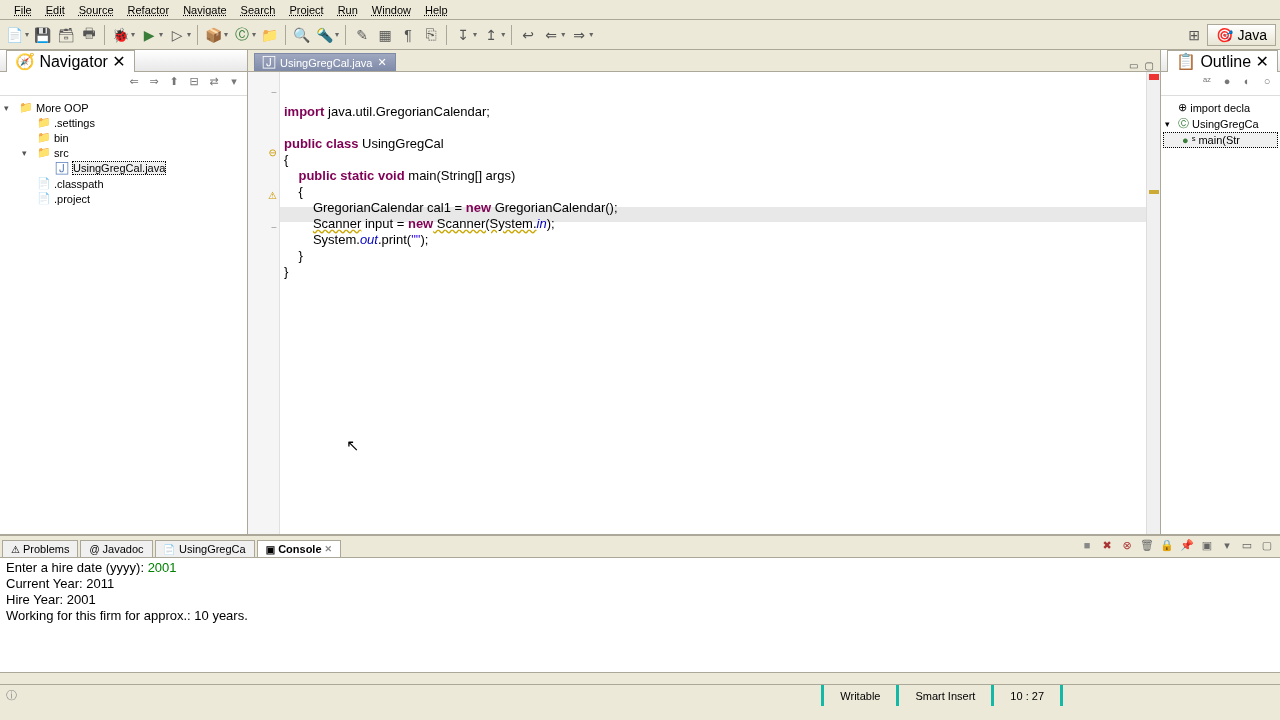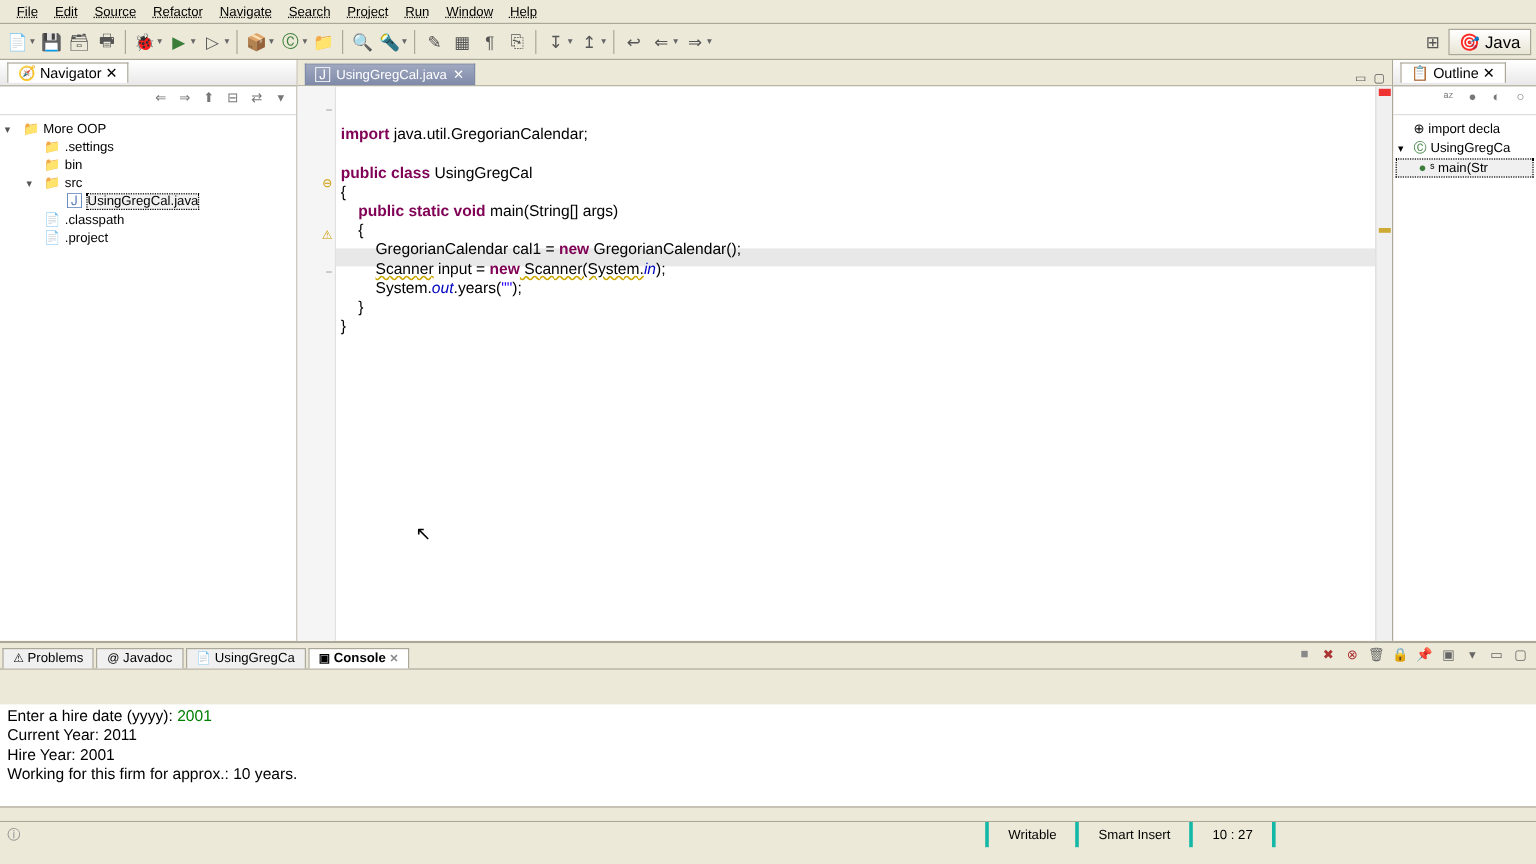--- a/index.html
+++ b/index.html
@@ -12,21 +12,21 @@
 .toolbar .btn { width: 22px; height: 22px; display: inline-flex; align-items: center; justify-content: center; border: 1px solid transparent; cursor: pointer; font-size: 14px; color: #555; }
 .toolbar .sep { width: 2px; height: 20px; border-left: 1px solid #aca899; margin: 0 3px; }
 .toolbar .drop { font-size: 8px; color: #666; margin-left: -2px; margin-right: 2px; }
 .perspective-switch { margin-left: auto; display: flex; gap: 2px; }
 .persp-btn { border: 1px solid #aca899; padding: 2px 8px; background: linear-gradient(#fff,#e8e5d4); font-size: 14px; }
 
 .main { display: flex; height: 484px; }
 
 .navigator { width: 248px; border-right: 1px solid #aca899; display: flex; flex-direction: column; background: #fff; }
 .view-tab-bar { height: 22px; background: linear-gradient(#fff,#e8e8e8); border-bottom: 1px solid #aca899; display: flex; align-items: center; padding-left: 6px; gap: 4px; }
-.view-tab-bar .tab { background: #fff; border: 1px solid #aca899; border-bottom: none; padding: 1px 8px; font-size: 12px; }
+.view-tab-bar .tab { background: #fff; border: 1px solid #aca899; border-bottom: none; padding: 1px 8px; font-size: 16px; }
 .mini-toolbar { height: 24px; display: flex; align-items: center; justify-content: flex-end; gap: 2px; padding-right: 4px; border-bottom: 1px solid #ddd; }
 .mini-toolbar .btn { width: 18px; height: 18px; font-size: 11px; color: #777; cursor: pointer; text-align: center; }
 
 .tree { padding: 4px 2px; flex: 1; overflow: auto; }
 .tree-item { display: flex; align-items: center; gap: 3px; padding: 1px 0; white-space: nowrap; }
 .tree-item .twisty { width: 12px; font-size: 9px; color: #555; }
 .tree-item .ico { width: 14px; text-align: center; }
 .fold { color: #c9a23e; }
 .file { color: #888; }
 .java { color: #5a7fb8; }
@@ -61,21 +61,21 @@
 .bottom { height: 150px; border-top: 2px solid #aca899; display: flex; flex-direction: column; }
 .bottom-tabs { height: 22px; display: flex; align-items: flex-end; background: #ece9d8; border-bottom: 1px solid #aca899; }
 .bottom-tabs .btab { border: 1px solid #aca899; border-bottom: none; padding: 2px 8px; background: #f0f0f0; margin-left: 2px; display: flex; align-items: center; gap: 3px; font-size: 11px; }
 .bottom-tabs .btab.active { background: #fff; font-weight: bold; }
 .bottom-tabs .btab .ico { font-size: 10px; }
 .bottom-tabs .btab .close { font-size: 9px; color: #888; }
 .bottom-tabs .right-tools { margin-left: auto; display: flex; gap: 2px; margin-right: 4px; }
 .bottom-tabs .right-tools span { width: 18px; height: 18px; text-align: center; font-size: 11px; color: #666; cursor: pointer; }
 
 .console-desc { padding: 2px 6px; color: #777; font-size: 11px; background: #fff; }
-.console-out { flex: 1; background: #fff; font-family: "Courier New", monospace; font-size: 13px; line-height: 15px; padding: 2px 6px; white-space: pre; margin-top: 29px; }
+.console-out { flex: 1; background: #fff; font-family: "Courier New", monospace; font-size: 13px; line-height: 15px; padding: 2px 6px; white-space: pre; }
 .console-out .inp { color: #008000; }
 .console-hsplit { height: 12px; background: #ece9d8; border-top: 1px solid #aca899; }
 
 .statusbar { height: 22px; background: #ece9d8; border-top: 1px solid #aca899; display: flex; align-items: center; font-size: 11px; }
 .statusbar .cell { border-left: 3px solid #14b8a6; padding: 0 16px; height: 100%; display: flex; align-items: center; }
 .statusbar .spacer { flex: 1; }
 .statusbar .ico { padding: 0 6px; color: #888; }
 </style>
 </head>
 <body>
@@ -213,21 +213,21 @@
       <div class="code">
 <div class="highlight-line" style="top:135px"></div>
 <span><span class="kw">import</span><span> java.util.GregorianCalendar;</span>
 
 <span class="kw">public</span> <span class="kw">class</span><span> UsingGregCal</span>
 <span>{</span>
     <span class="kw">public</span> <span class="kw">static</span> <span class="kw">void</span><span> main(String[] args)</span>
     <span>{</span>
         <span>GregorianCalendar cal1 = </span><span class="kw">new</span><span> GregorianCalendar();</span>
         <span class="warn">Scanner</span><span> input = </span><span class="kw">new</span><span class="warn"> Scanner(System.</span><span class="fld">in</span><span>);</span>
-        <span>System.</span><span class="fld">out</span><span>.years(</span><span class="str">""</span><span>);</span>
+        <span>System.</span><span class="fld">out</span><span>.print(</span><span class="str">""</span><span>);</span>
     <span>}</span>
 <span>}</span></span>
 <span class="cursor-arrow" style="top:158px;left:62px">↖</span>
       </div>
       <div class="overview">
         <div class="err" style="top:2px"></div>
         <div class="wrn" style="top:118px"></div>
       </div>
     </div>
   </div>

